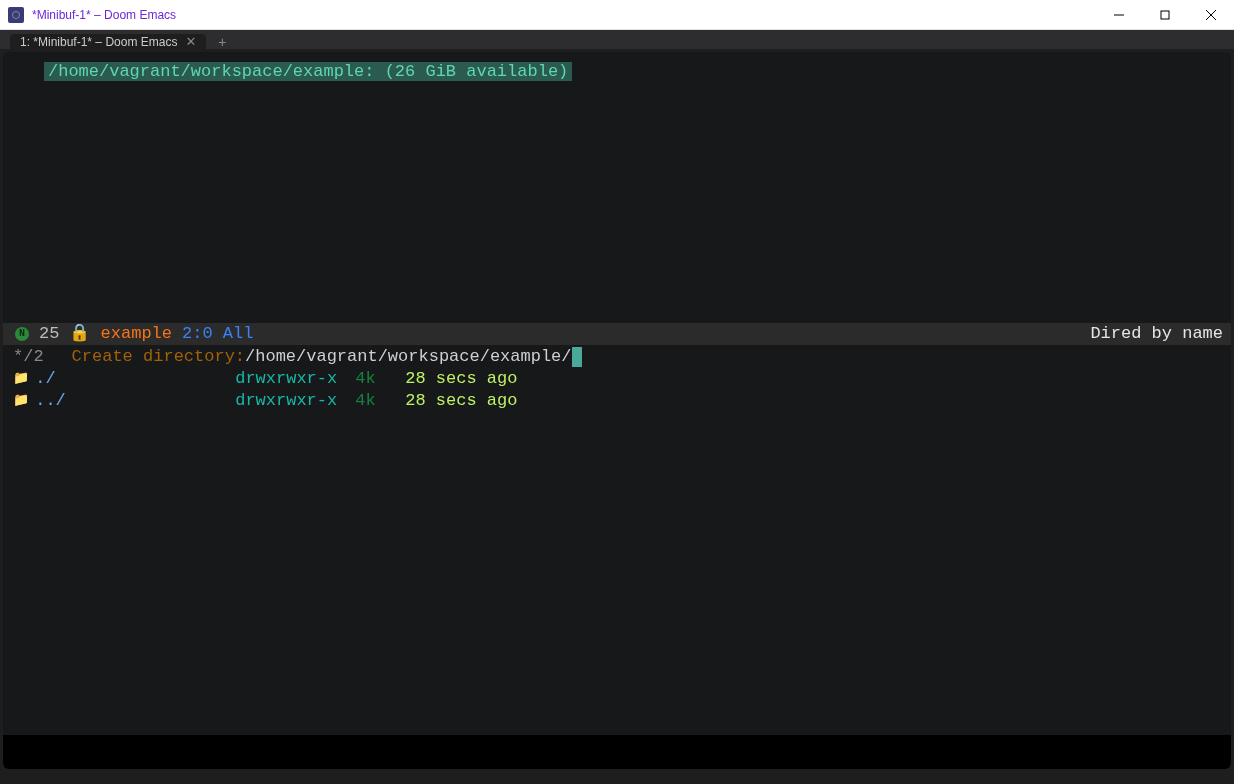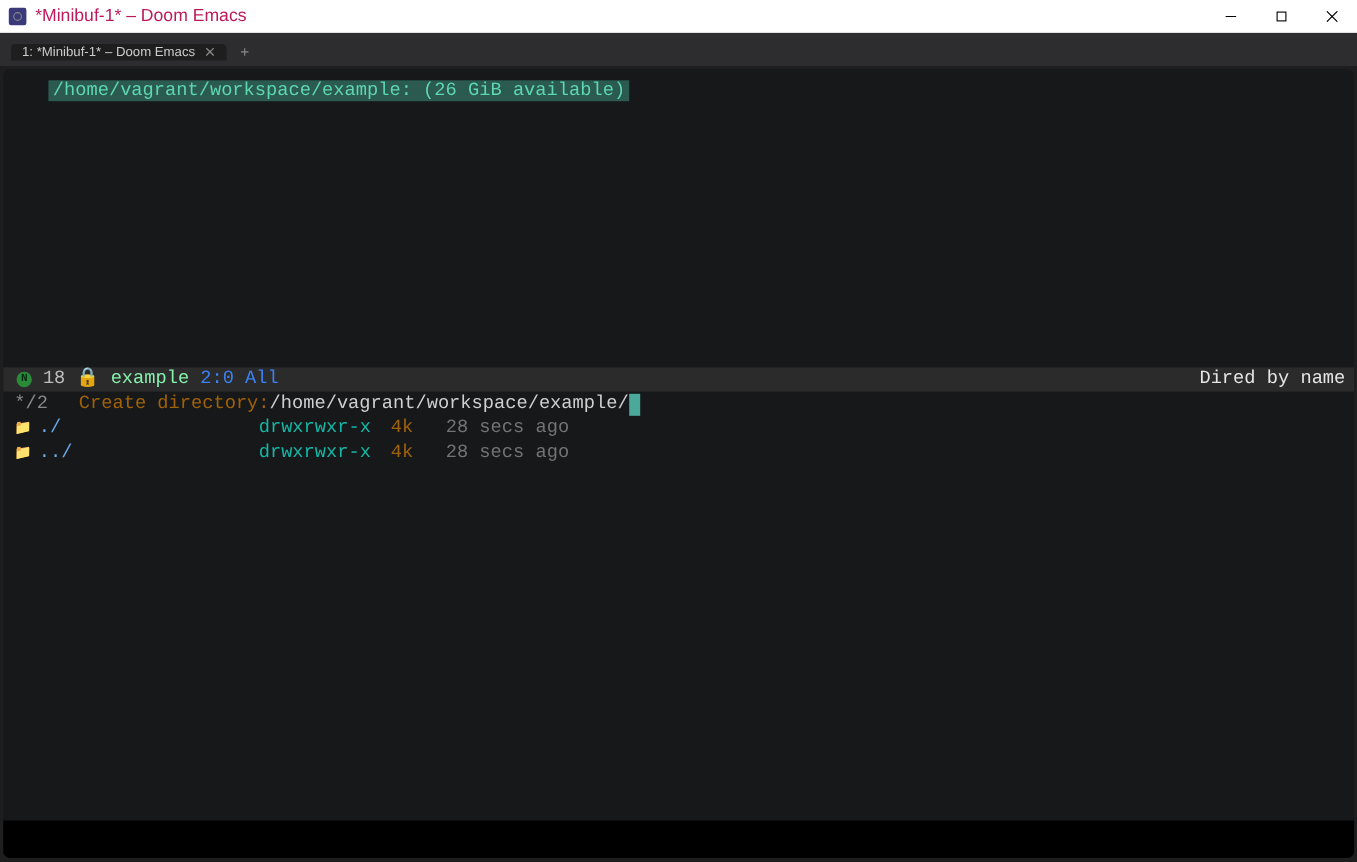--- a/index.html
+++ b/index.html
@@ -25,22 +25,22 @@
   border-radius: 2px;
   margin-right: 8px;
   display:flex;
   align-items:center;
   justify-content:center;
 }
 .app-icon-inner{
   width:8px;height:8px;border:1px solid #888;border-radius:50%;
 }
 .title-text {
-  font-size: 16px;
-  color: #be185d;
+  font-size: 12px;
+  color: #6d28d9;
   flex: 1;
 }
 .win-controls {
   display: flex;
   height: 100%;
 }
 .win-btn {
   width: 46px;
   height: 100%;
   display: flex;
@@ -49,21 +49,21 @@
   font-size: 10px;
   color: #000;
 }
 .win-btn svg { width: 10px; height: 10px; }
 .outerframe{
   height: 754px;
   background:#1e1e1e;
   padding: 0;
 }
 .tabbar {
-  height: 30px;
+  height: 19px;
   background: #2d2d30;
   display: flex;
   align-items: center;
   padding-top: 4px;
 }
 .tabbar-left-pad{
   width:10px;
 }
 .tab {
   background: #1e1e1e;
@@ -132,21 +132,21 @@
   background: #2a8a3a;
   border-radius: 50%;
   display:flex;align-items:center;justify-content:center;
   color:#0a2a10;
   font-size:10px;
   font-weight:bold;
 }
 .ml-lock {
   color: #d78a3a;
 }
-.ml-name { color: #86efac; }
+.ml-name { color: #f97316; }
 .ml-pos { color: #3b82f6; }
 .ml-right { margin-left: auto; color: #e5e5e5; }
 .minibuf {
   position: absolute;
   top: 294px;
   left: 10px;
   right: 0;
   display: flex;
   align-items: center;
 }
@@ -171,22 +171,22 @@
   align-items: center;
   height: 22px;
 }
 .entry-icon {
   color: #888;
   margin-right: 6px;
   font-size:13px;
 }
 .entry-name { color: #6aa8e8; width: 200px;}
 .entry-perms { color: #14b8a6; width: 120px;}
-.entry-size { color: #a16207; width: 50px; text-align: right; padding-right: 30px;}
-.entry-time { color: #737373; }
+.entry-size { color: #15803d; width: 50px; text-align: right; padding-right: 30px;}
+.entry-time { color: #bef264; }
 .bottom-black{
   position:absolute;
   left:0;right:0;bottom:0;height:34px;background:#000;
   border-bottom-left-radius:6px;border-bottom-right-radius:6px;
 }
 </style>
 </head>
 <body>
 
 <div class="titlebar">
@@ -226,21 +226,21 @@
 
   <div class="terminal-wrap">
   <div class="terminal">
 
     <div class="buffer-header">
       <span class="buffer-header-text">/home/vagrant/workspace/example: (26 GiB available)</span>
     </div>
 
     <div class="modeline">
       <span class="ml-circle">N</span>
-      <span>18</span>
+      <span>25</span>
       <span class="ml-lock">🔒</span>
       <span class="ml-name">example</span>
       <span class="ml-pos">2:0 All</span>
       <span class="ml-right">Dired by name</span>
     </div>
 
     <div class="minibuf">
       <span class="minibuf-marker">*/2</span>
       <span class="minibuf-prompt">Create directory: </span>
           <span class="minibuf-path">/home/vagrant/workspace/example/</span>

